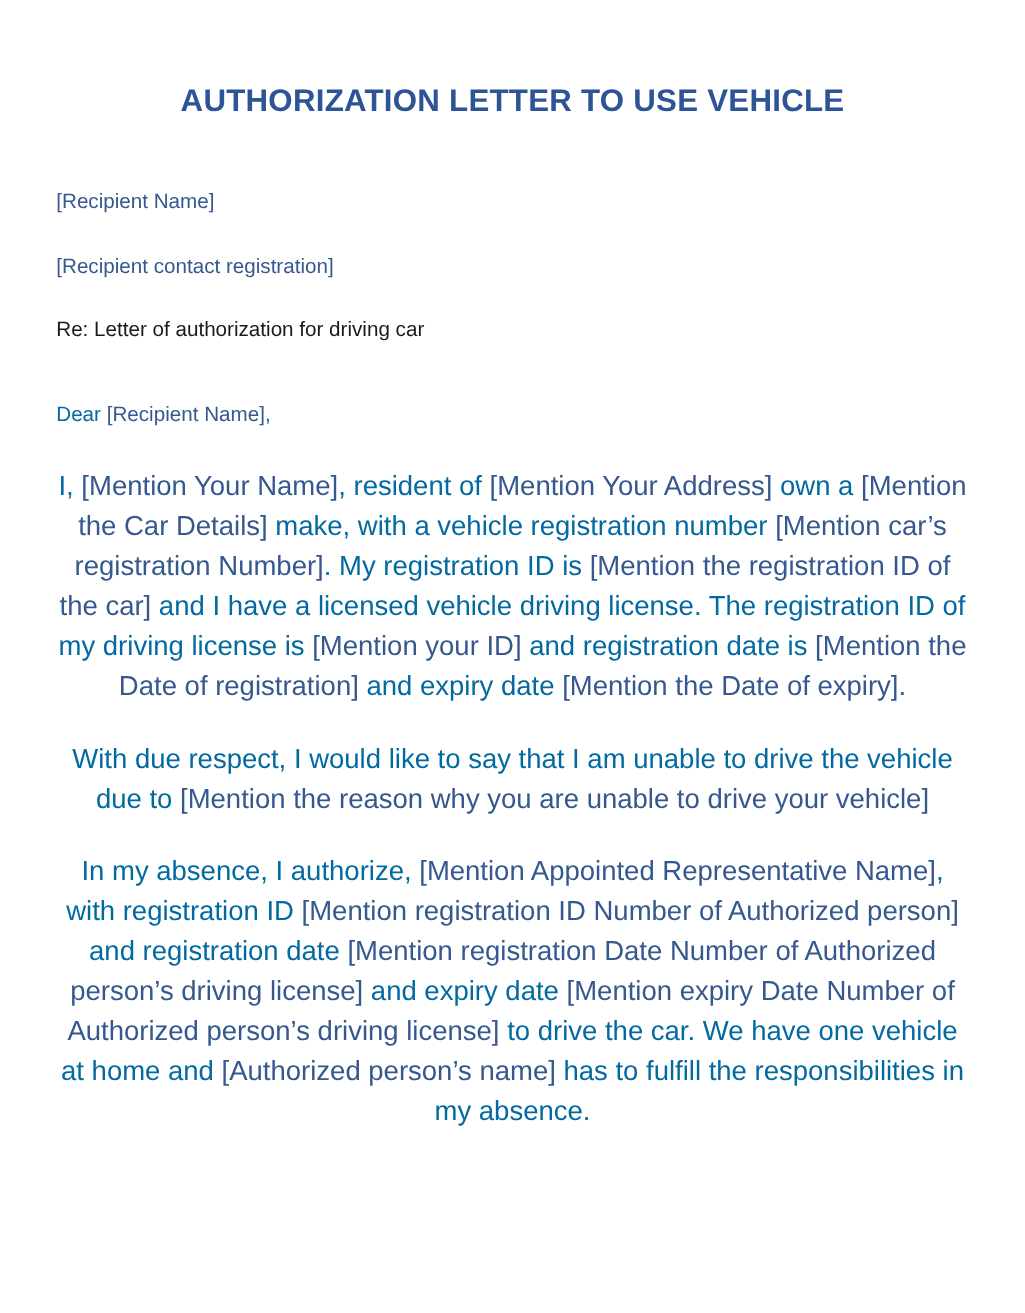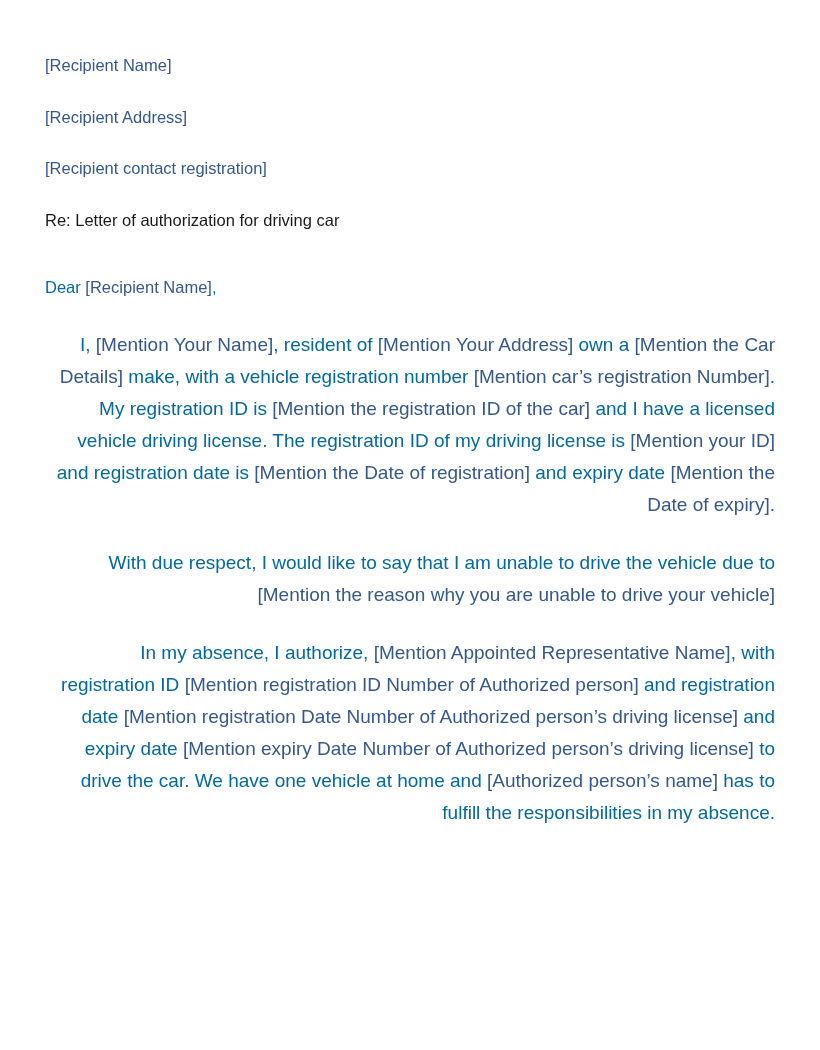--- a/index.html
+++ b/index.html
@@ -56,49 +56,49 @@
   }
 
   .salutation {
     font-size: 16.5px;
     line-height: 1;
     color: #1a1a1a;
     margin-top: 51px;
   }
 
   .body-para {
-    font-size: 19px;
+    font-size: 22px;
     line-height: 32px;
     color: #1a1a1a;
     margin: 0;
-    text-align: right;
+    text-align: center;
     max-width: 730px;
   }
 
   .para-gap-1 { margin-top: 33px; }
   .para-gap-2 { margin-top: 26px; }
   .para-gap-3 { margin-top: 26px; }
 
   .ph {
     color: #35588f;
   }
 
   .blk {
     color: #0369a1;
   }
 </style>
 </head>
 <body>
 
 <div class="page">
 
+  <h1 class="doc-title">AUTHORIZATION LETTER TO USE VEHICLE</h1>
 
   <div class="header-block">
     <div class="header-line">[Recipient Name]</div>
-    <div class="header-line">[Recipient Address]</div>
     <div class="header-line">[Recipient contact registration]</div>
   </div>
 
   <div class="subject-line">Re: Letter of authorization for driving car</div>
 
   <div class="salutation">
     <span class="blk">Dear </span><span class="ph">[Recipient Name]</span><span class="blk">,</span>
   </div>
 
   <p class="body-para para-gap-1"><span class="blk">I, </span><span class="ph">[Mention Your Name]</span><span class="blk">, resident of </span><span class="ph">[Mention Your Address]</span><span class="blk"> own a </span><span class="ph">[Mention the Car Details]</span><span class="blk"> make, with a vehicle registration number </span><span class="ph">[Mention car’s registration Number]</span><span class="blk">. My registration ID is </span><span class="ph">[Mention the registration ID of the car]</span><span class="blk"> and I have a licensed vehicle driving license. The registration ID of my driving license is </span><span class="ph">[Mention your ID]</span><span class="blk"> and registration date is </span><span class="ph">[Mention the Date of registration]</span><span class="blk"> and expiry date </span><span class="ph">[Mention the Date of expiry]</span><span class="blk">.</span></p>

